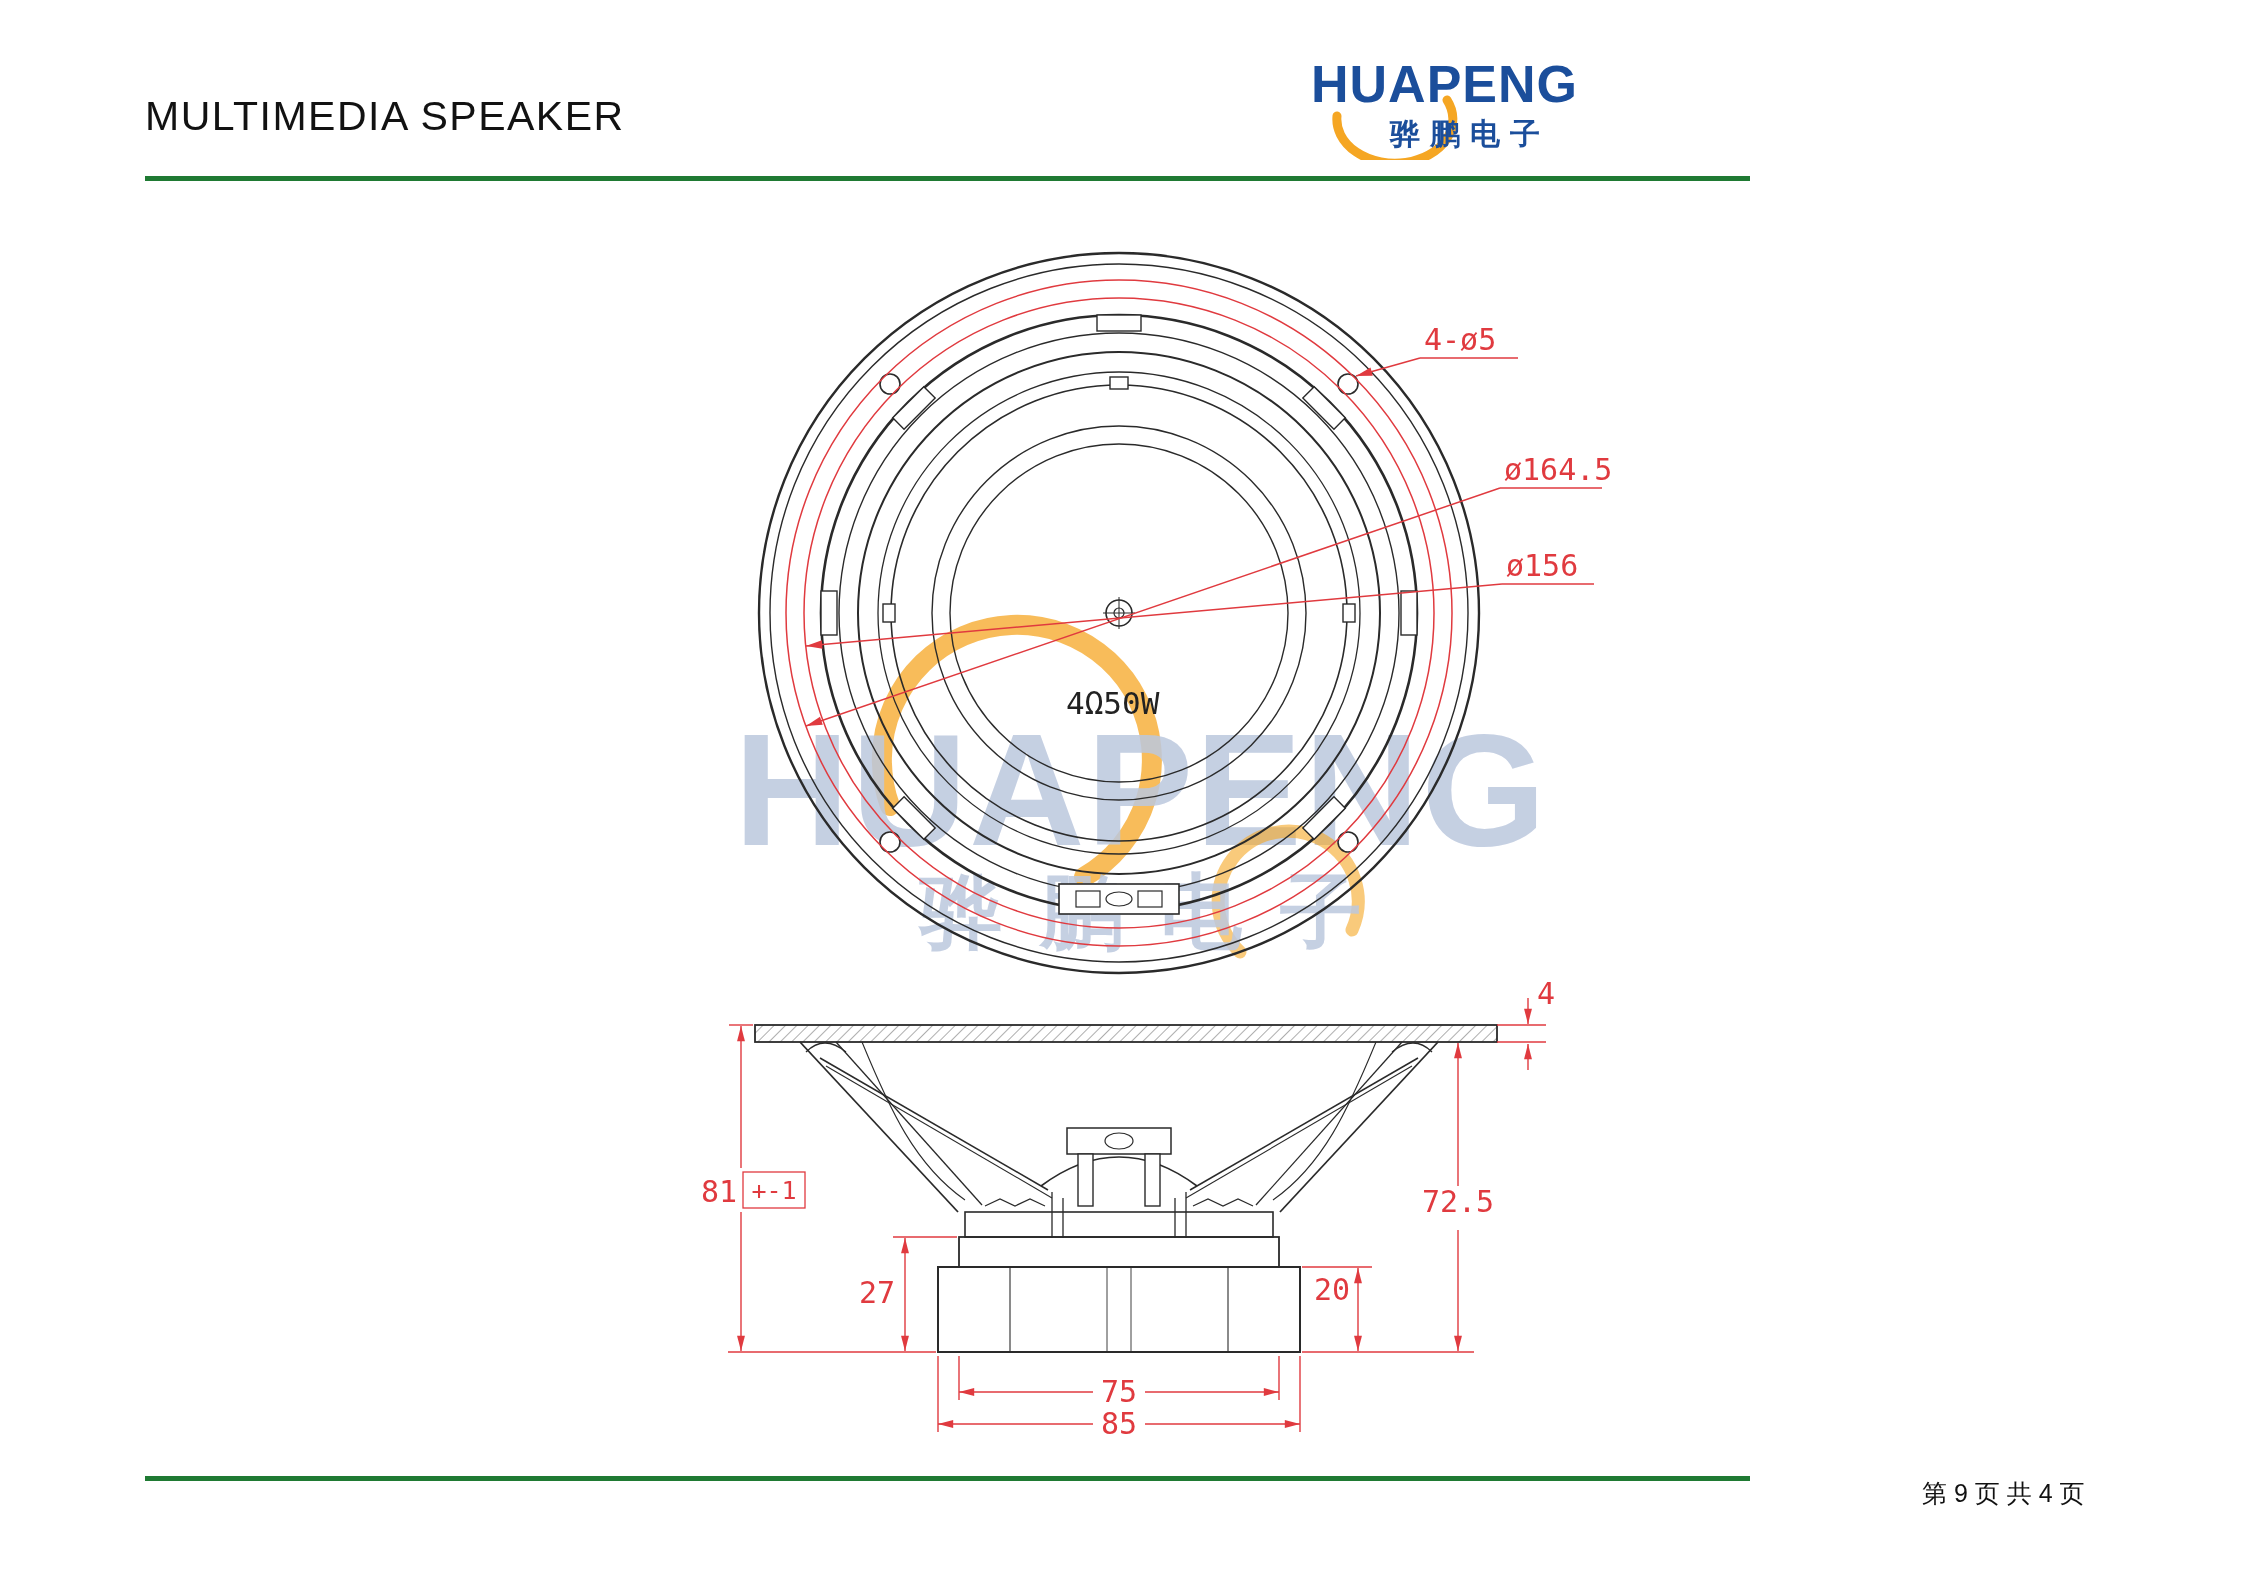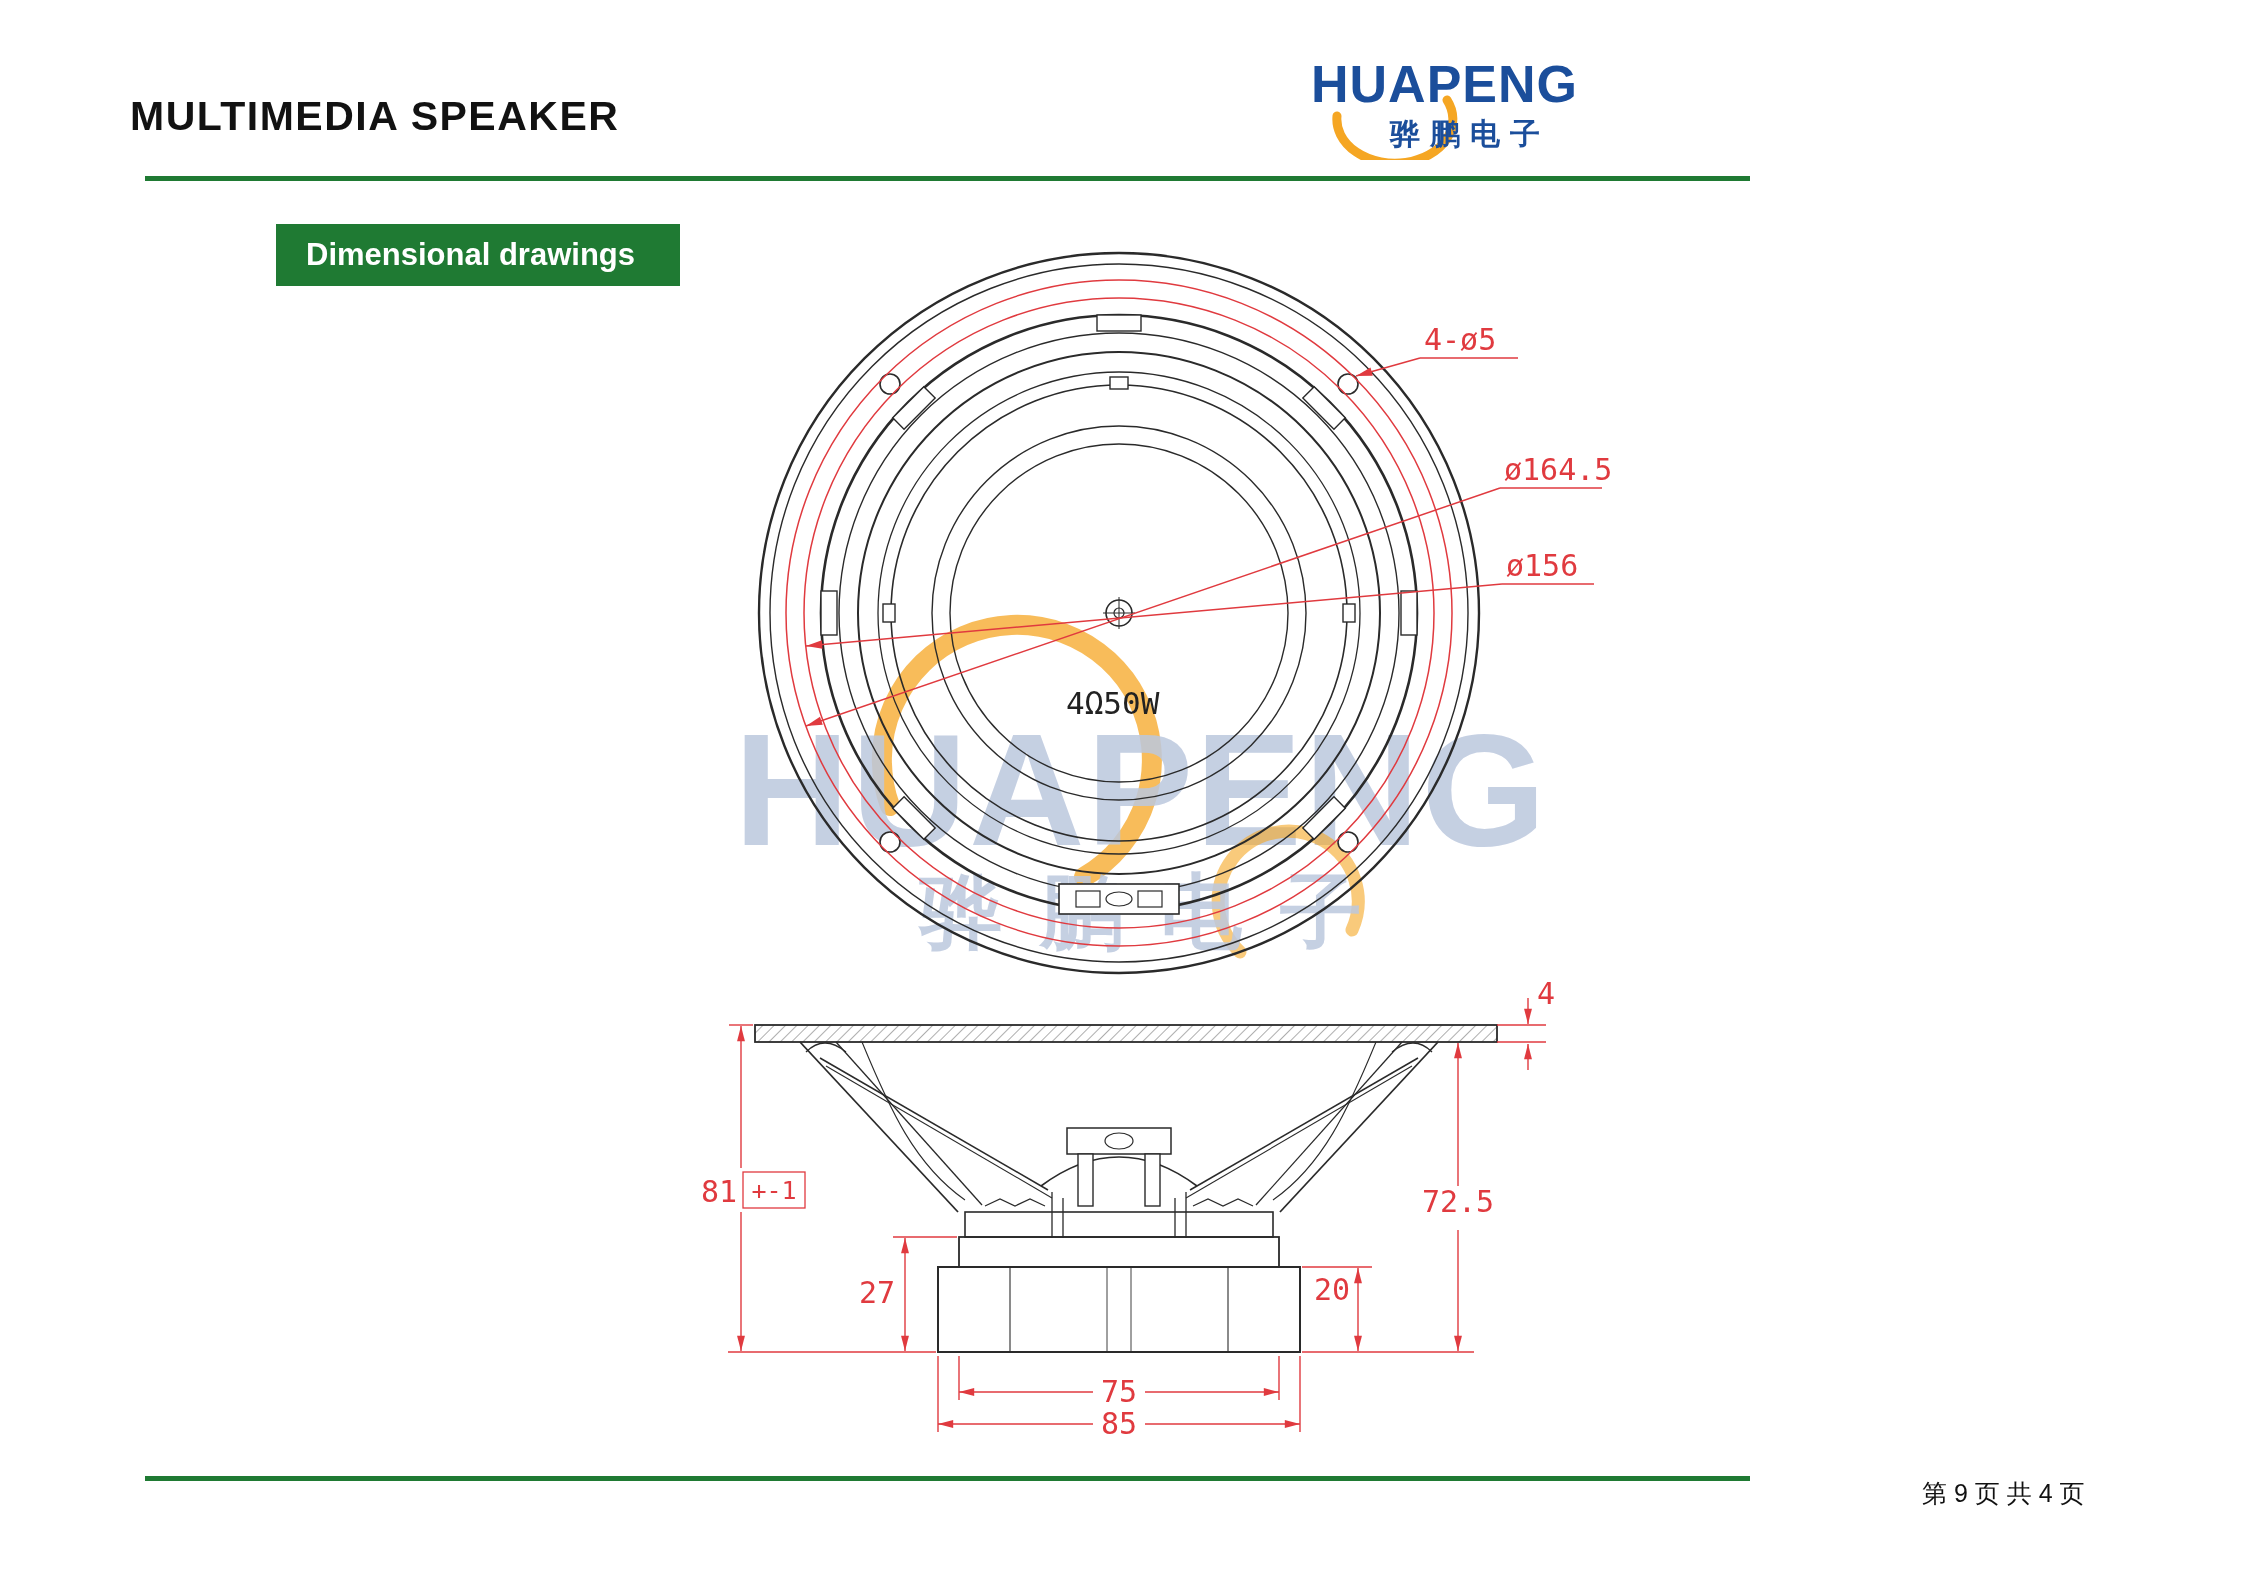--- a/index.html
+++ b/index.html
@@ -2,21 +2,21 @@
 <html><head>
 <meta charset="utf-8">
 <style>
   * { margin:0; padding:0; box-sizing:border-box; }
   html,body { background:#ffffff; }
   .page {
     position:relative; width:2245px; height:1587px; background:#fff;
     font-family:"Liberation Sans", sans-serif; overflow:hidden;
   }
   .page-title {
-    position:absolute; left:130px; top:93px; font-size:41px; font-weight:bold;
+    position:absolute; left:145px; top:93px; font-size:41px; font-weight:normal;
     color:#121212; letter-spacing:1.5px;
   }
   .rule { position:absolute; left:145px; width:1605px; height:5px; background:#1f7a33; }
   .rule-header { top:176px; }
   .rule-footer { top:1476px; }
   .section-badge {
     position:absolute; left:276px; top:224px; width:404px; height:62px;
     background:#1f7a33; color:#ffffff; font-weight:bold; font-size:31px;
     line-height:62px; padding-left:30px;
   }
@@ -43,23 +43,20 @@
   <h1 class="page-title">MULTIMEDIA SPEAKER</h1>
 
   <svg class="logo-svg" width="380" height="122" viewBox="0 0 380 122">
     <path d="M42,78 A58,44 0 1 0 152,62" fill="none" stroke="#f5a623" stroke-width="9" stroke-linecap="round"></path>
     <text class="logo-name-t" x="16" y="64">HUAPENG</text>
     <text class="logo-sub-t" x="95" y="106">骅鹏电子</text>
   </svg>
 
   <div class="rule rule-header"></div>
 
-  <div class="section-badge">
-    <span>Dimensional drawings</span>
-  </div>
 
   <svg class="drawing-svg" width="2245" height="1587" viewBox="0 0 2245 1587">
     <defs>
       <marker id="ar" viewBox="0 0 12 12" refX="11" refY="6" markerWidth="13" markerHeight="13" orient="auto-start-reverse">
         <path d="M1,3.4 L11,6 L1,8.6 Z" fill="#e03a3f"></path>
       </marker>
       <pattern id="hatch" width="8" height="8" patternUnits="userSpaceOnUse" patternTransform="rotate(45)">
         <line x1="0" y1="0" x2="0" y2="8" stroke="#6a6a6a" stroke-width="1.1"></line>
       </pattern>
     </defs>

